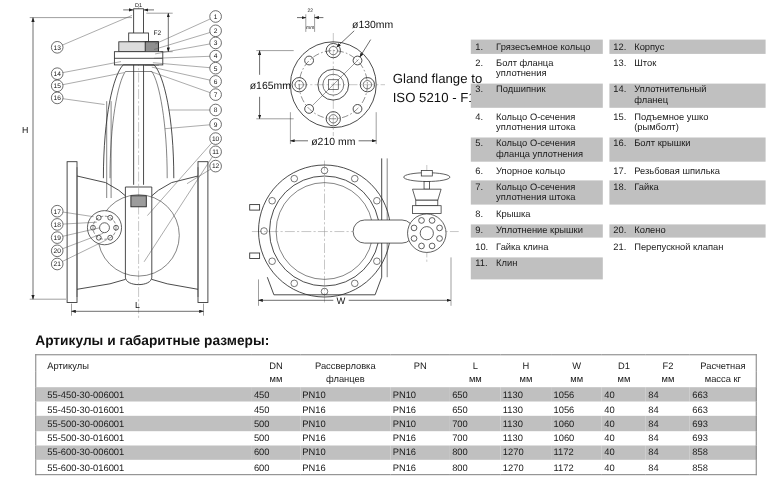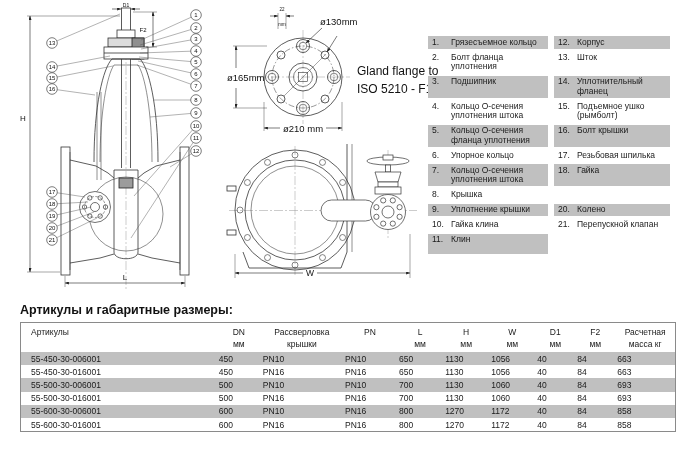--- a/index.html
+++ b/index.html
@@ -10,29 +10,29 @@
   svg text{font-family:"Liberation Sans",sans-serif}
 
   
   .gland-note{left:357px;top:62px;width:84px;font-size:12px;line-height:1.5;color:#111}
 
   
   .plist{left:428px;top:36px;width:268px;font-size:8.5px;line-height:9.5px}
   .plist-row{display:flex;gap:6px;margin-bottom:2.5px;align-items:stretch}
   .plist-cell{display:flex;padding:1.5px 2px 1.5px 4px}
   .plist-cell.left{width:120px}
-  .plist-cell.right{width:116px}
+  .plist-cell.right{width:143px}
   .plist-cell.shaded{background:#c0c0c0}
   .plist-num{flex:0 0 19px}
   .plist-cell.left  .plist-label{width:90px}
   .plist-cell.right .plist-label{width:84px}
   .plist-row.tall .plist-cell{min-height:20px}
 
   
-  .spec{left:20px;top:303px;width:656px}
+  .spec{left:32px;top:303px;width:656px}
   .spec-heading{font-weight:bold;font-size:12.5px;margin-bottom:5px;color:#111}
   table.spec-table{border-collapse:collapse;width:656px;border:1px solid #8a8a8a;
       font-size:8.5px;table-layout:fixed}
   .spec-table th{font-weight:normal;text-align:center;padding:1px 2px;vertical-align:bottom}
   .spec-table thead tr:first-child th{padding-top:4px}
   .spec-table thead tr:last-child th{padding-bottom:3px}
   .spec-table td{text-align:left;padding:1.6px 2px}
   .spec-table .c-art{text-align:left;padding-left:10px}
   .spec-table tbody tr:nth-child(odd){background:#c0c0c0}
 </style>
@@ -436,21 +436,21 @@
           <th style="width: 46px;">L</th>
           <th style="width: 46px;">H</th>
           <th style="width: 46px;">W</th>
           <th style="width: 40px;">D1</th>
           <th style="width: 40px;">F2</th>
           <th style="width: 60px;">Расчетная</th>
         </tr>
         <tr>
           <th class="c-art"></th>
           <th>мм</th>
-          <th>крышки</th>
+          <th>фланцев</th>
           <th></th>
           <th>мм</th>
           <th>мм</th>
           <th>мм</th>
           <th>мм</th>
           <th>мм</th>
           <th>масса кг</th>
         </tr>
       </thead>
     <tbody>

